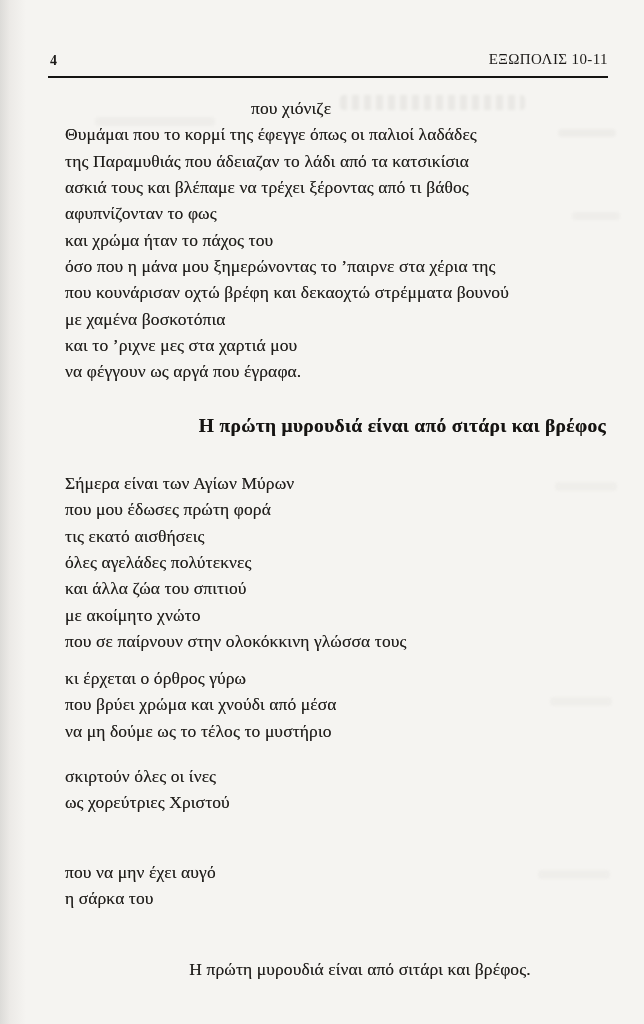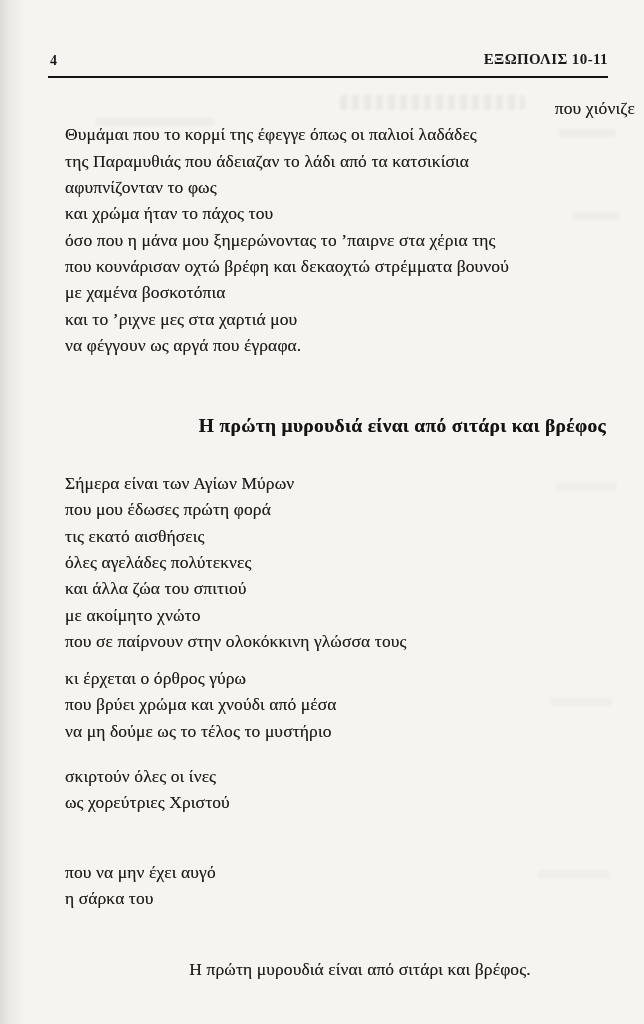--- a/index.html
+++ b/index.html
@@ -40,21 +40,21 @@
     top: 3px;
     font-size: 14px;
     font-weight: bold;
     color: #1c1a18;
   }
   .journal-title {
     position: absolute;
     right: 0px;
     top: 1px;
     font-size: 15px;
-    font-weight: bold;
+    font-weight: normal;
     letter-spacing: 0.4px;
     color: #1c1a18;
   }
   .header-rule {
     position: absolute;
     left: 48px;
     top: 76px;
     width: 560px;
     height: 2px;
     background: #151412;
@@ -63,21 +63,21 @@
     position: absolute;
     left: 65px;
     width: 570px;
     white-space: nowrap;
     font-size: 17.5px;
     line-height: 26.35px;
     letter-spacing: 0.1px;
     text-shadow: 0 0 0.5px rgba(30,28,26,0.55);
   }
   .poem-continuation { top: 95px; }
-  .hanging-line { padding-left: 186px; text-align: right; }
+  .hanging-line { padding-left: 186px; }
   .stanza-a { top: 470px; }
   .stanza-b { top: 665px; }
   .stanza-c { top: 763px; }
   .stanza-d { top: 859px; }
   .closing-line { top: 956px; padding-left: 10px; text-align: center; }
   .poem-title {
     position: absolute;
     left: 40px;
     top: 413px;
     width: 566px;
@@ -123,20 +123,21 @@
   <div class="smudge soft" style="left:572px; top:212px; width:48px; height:8px; opacity:0.06;"></div>
   <div class="smudge soft" style="left:555px; top:482px; width:62px; height:9px; opacity:0.05;"></div>
   <div class="smudge soft" style="left:550px; top:697px; width:62px; height:9px; opacity:0.05;"></div>
   <div class="smudge soft" style="left:538px; top:870px; width:72px; height:9px; opacity:0.05;"></div>
 
   <div class="poem-block poem-continuation">
     <div class="hanging-line">που χιόνιζε</div>
     <div>
         <div class="line">Θυμάμαι που το κορμί της έφεγγε όπως οι παλιοί λαδάδες</div>
         <div class="line">της Παραμυθιάς που άδειαζαν το λάδι από τα κατσικίσια</div>
+        <div class="line">ασκιά τους και βλέπαμε να τρέχει ξέροντας από τι βάθος</div>
         <div class="line">αφυπνίζονταν το φως</div>
         <div class="line">και χρώμα ήταν το πάχος του</div>
         <div class="line">όσο που η μάνα μου ξημερώνοντας το ’παιρνε στα χέρια της</div>
         <div class="line">που κουνάρισαν οχτώ βρέφη και δεκαοχτώ στρέμματα βουνού</div>
         <div class="line">με χαμένα βοσκοτόπια</div>
         <div class="line">και το ’ριχνε μες στα χαρτιά μου</div>
         <div class="line">να φέγγουν ως αργά που έγραφα.</div>
       </div>
   </div>
 

